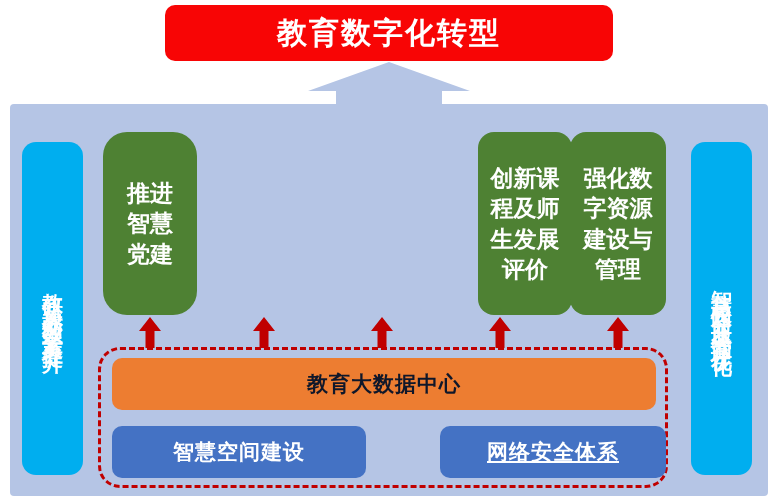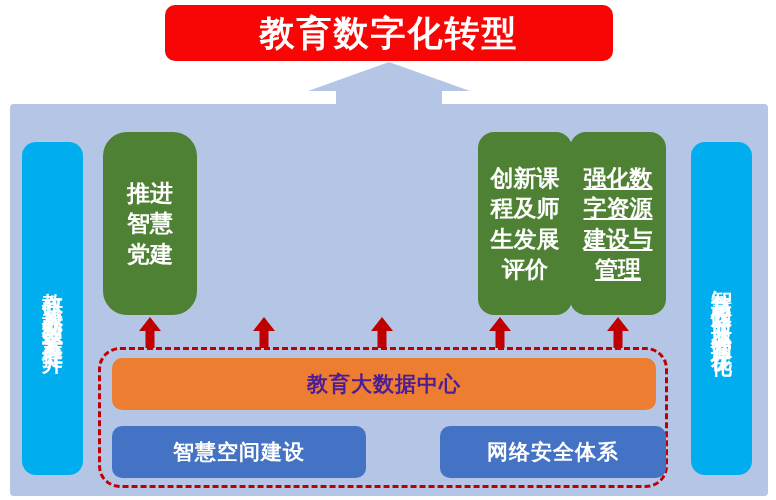--- a/index.html
+++ b/index.html
@@ -17,21 +17,21 @@
   }
   
   .banner {
     position: absolute;
     left: 165px; top: 5px;
     width: 448px; height: 56px;
     background: #F80505;
     border-radius: 10px;
     display: flex; align-items: center; justify-content: center;
     color: #ffffff;
-    font-size: 35px;
+    font-size: 30px;
     font-weight: bold;
     letter-spacing: 2px;
   }
   
   .big-arrow {
     position: absolute;
     left: 308px; top: 62px;
     width: 162px; height: 46px;
   }
   
@@ -71,21 +71,21 @@
     color: #ffffff;
     font-size: 23px;
     font-weight: bold;
     line-height: 1.32;
     white-space: pre-line;
   }
   .pillar.p1 { left: 93px; border-radius: 24px;  }
   .pillar.p2 { left: 207px; }
   .pillar.p3 { left: 325px; }
   .pillar.p4 { left: 468px; }
-  .pillar.p5 { left: 560px; width: 96px; text-decoration: underline; }
+  .pillar.p5 { left: 560px; width: 96px; }
   
   .mini-arrow {
     position: absolute;
     top: 213px;
     width: 22px; height: 31px;
   }
   .mini-arrow.a1 { left: 129px; }
   .mini-arrow.a2 { left: 243px; }
   .mini-arrow.a3 { left: 361px; }
   .mini-arrow.a4 { left: 479px; }
@@ -100,40 +100,40 @@
     box-sizing: border-box;
   }
   
   .data-center {
     position: absolute;
     left: 102px; top: 254px;
     width: 544px; height: 52px;
     background: #ED7D31;
     border-radius: 10px;
     display: flex; align-items: center; justify-content: center;
-    color: #4c1d95;
+    color: #0f172a;
     font-size: 21px;
     font-weight: bold;
     letter-spacing: 1px;
   }
   
   .blue-box {
     position: absolute;
     top: 322px;
     height: 52px;
     background: #4472C4;
     border-radius: 10px;
     display: flex; align-items: center; justify-content: center;
     color: #ffffff;
     font-size: 21px;
     font-weight: bold;
     letter-spacing: 1px;
   }
   .blue-box.b1 { left: 102px; width: 254px; }
-  .blue-box.b2 { left: 430px; width: 226px; }
+  .blue-box.b2 { left: 430px; width: 226px; text-decoration: underline; }
 </style>
 </head>
 <body>
 
 <div class="stage">
 
   <div class="banner">教育数字化转型</div>
 
   <svg class="big-arrow" viewBox="0 0 162 46" xmlns="http://www.w3.org/2000/svg">
     <polygon points="81,0 162,29 134,29 134,46 28,46 28,29 0,29" fill="#B5C5E5"></polygon>

